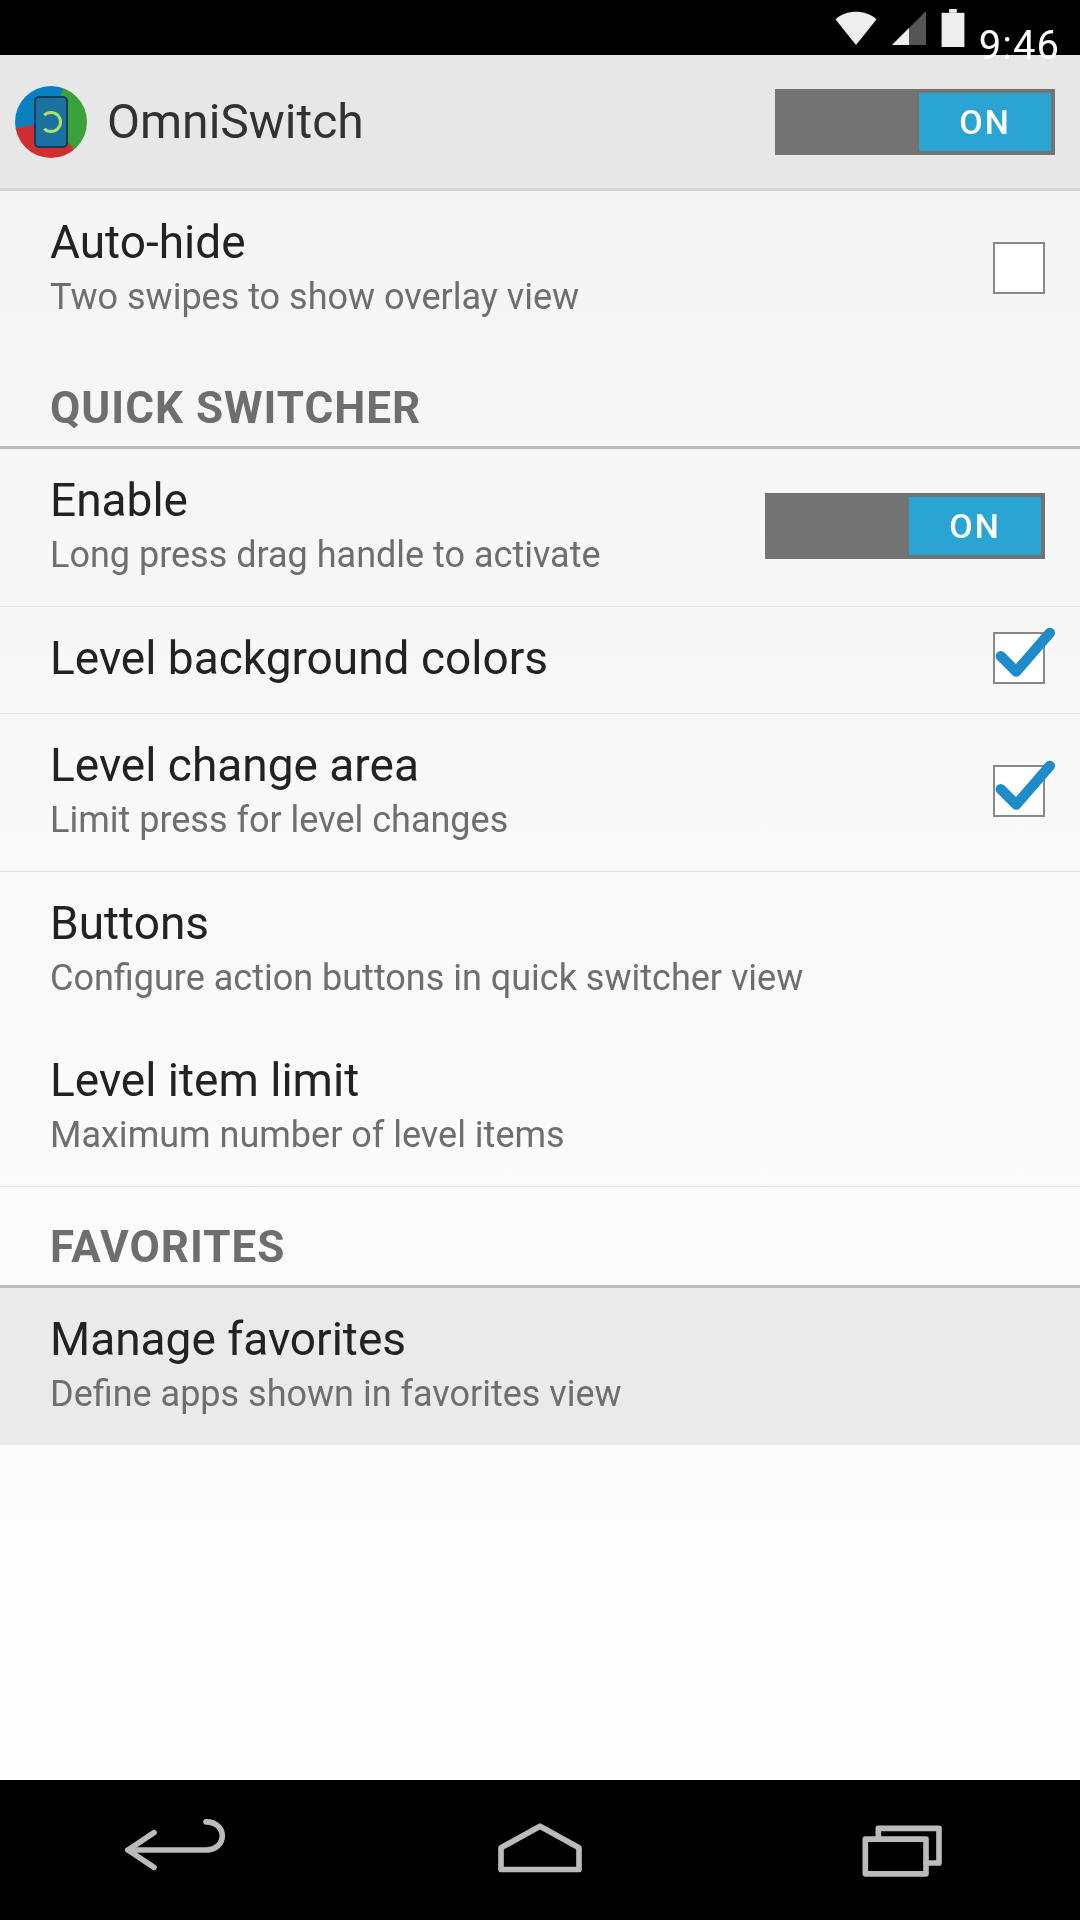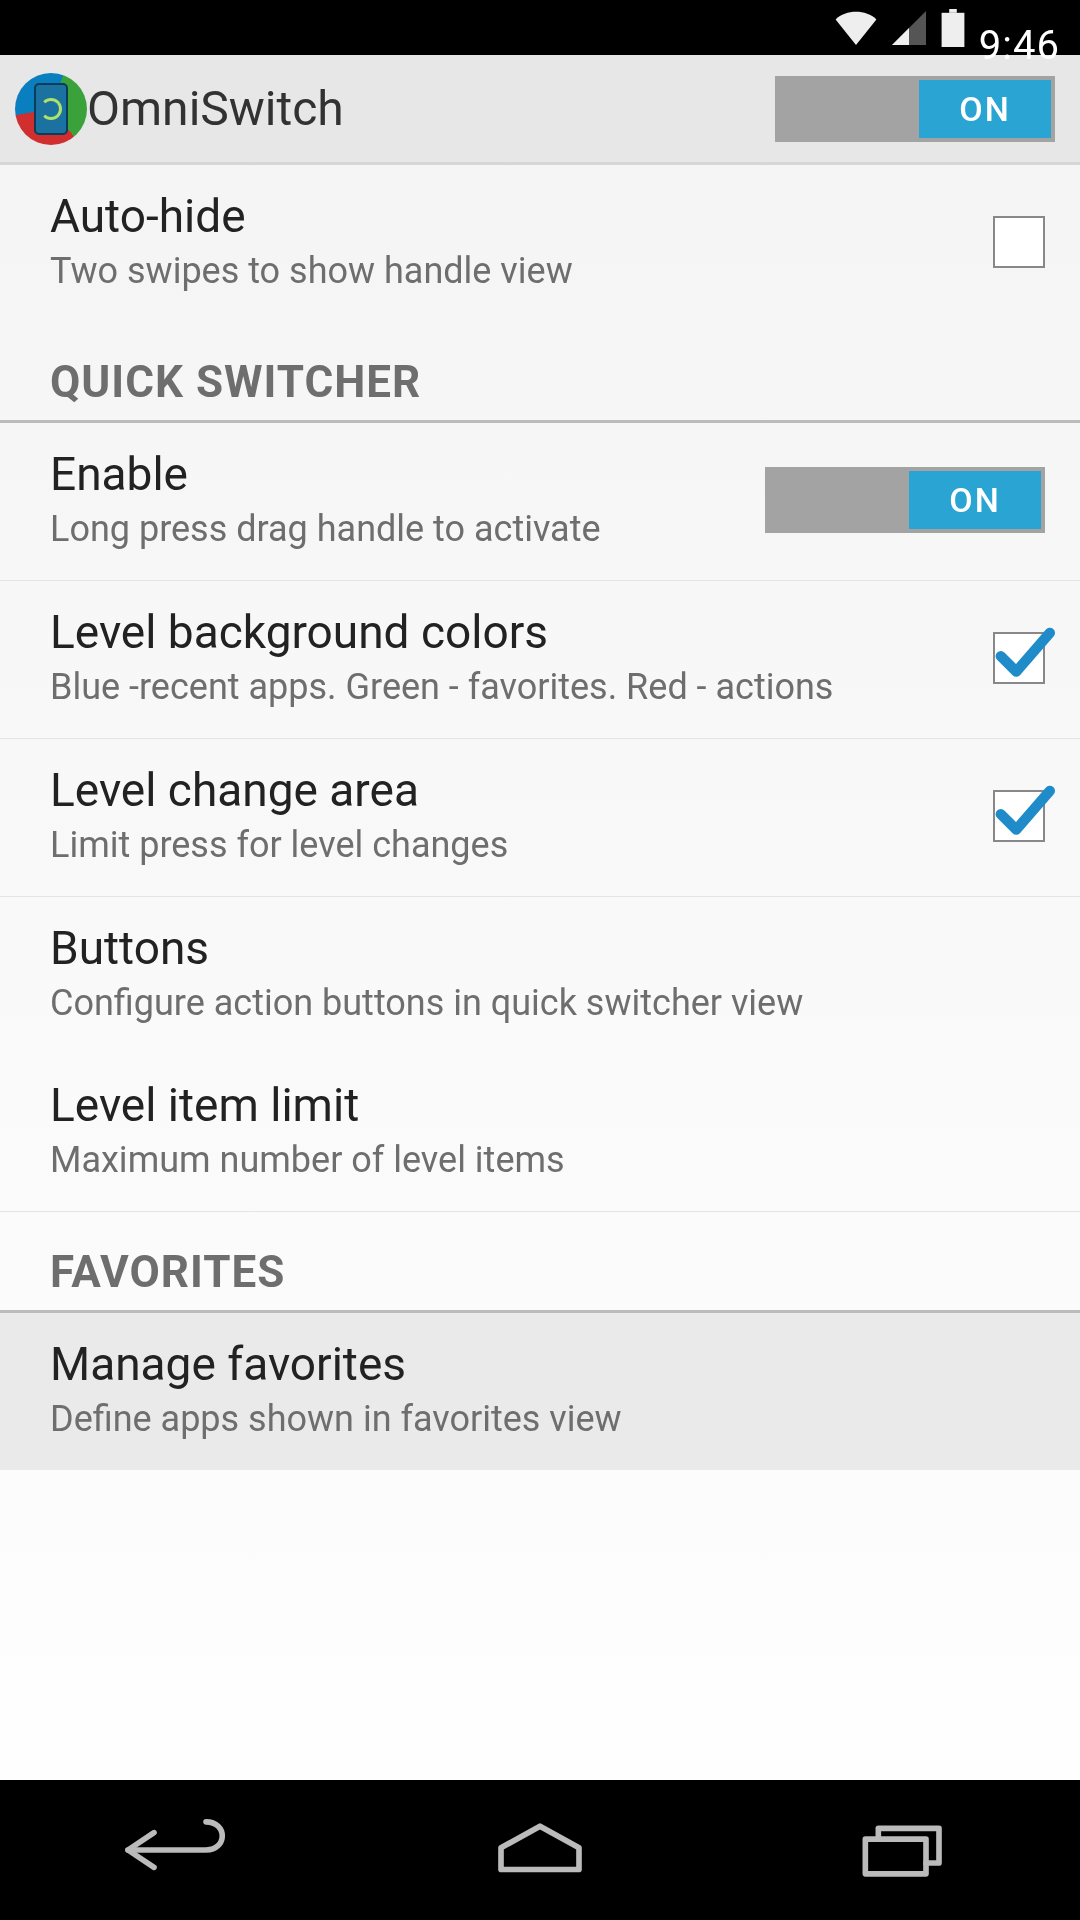--- a/index.html
+++ b/index.html
@@ -10,36 +10,36 @@
   }
   .status-bar .clock { font-size: 40px; font-weight: 400; letter-spacing: 1px; margin-top: 36px; }
   .status-bar svg { display: block; }
   .nav-bar {
     position: absolute; bottom: 0; left: 0; right: 0; height: 140px; background: #000;
     display: flex; justify-content: space-around; align-items: center;
   }
   .nav-bar svg { display: block; }
   .app { background: linear-gradient(#f4f4f4, #fefefe); height: calc(1920px - 55px - 140px); }
   .action-bar {
-    height: 110px; background: #e7e7e7; border-bottom: 3px solid #d6d6d6;
-    display: flex; align-items: center; padding: 0 25px 0 15px; 
+    height: 136px; background: #e7e7e7; border-bottom: 3px solid #d6d6d6;
+    display: flex; align-items: center; padding: 0 25px 0 15px; gap: 20px;
   }
   .action-bar .title { flex: 1; font-size: 48px; color: #323232; font-weight: 400; }
   .icon-circle {
     width: 72px; height: 72px; border-radius: 50%; position: relative; flex: 0 0 auto;
     background: conic-gradient(from 140deg, #d12f2f 0 120deg, #0a7fbf 120deg 240deg, #3ba23b 240deg 360deg);
     display: flex; align-items: center; justify-content: center;
   }
   .icon-phone {
     width: 34px; height: 52px; background: #1b72a0; border-radius: 5px; border: 2px solid #0a3d57;
     display: flex; align-items: center; justify-content: center;
   }
   .icon-refresh { width: 22px; height: 22px; border: 3px solid #aee36a; border-left-color: transparent; border-radius: 50%; }
   
-  .switch { width: 280px; height: 66px; background: #a3a3a3; position: relative; flex: 0 0 auto; }
+  .switch { width: 280px; height: 66px; background: #737373; position: relative; flex: 0 0 auto; }
   .switch .thumb {
     position: absolute; top: 4px; right: 4px; width: 132px; height: 58px; background: #2aa4d3;
     display: flex; align-items: center; justify-content: center; color: #fff; font-size: 34px; font-weight: 500; letter-spacing: 2px;
   }
   
   .list { padding: 0 0 0 0; }
   .row { padding: 24px 35px 28px 50px; display: flex; align-items: center; gap: 30px; border-bottom: 1px solid #e4e4e4; }
   .row:first-child { border-top: none; }
   .row.noborder { border-bottom: none; }
   .row .text { flex: 1; }
@@ -92,41 +92,40 @@
     <div class="switch">
       <div class="thumb">ON</div>
     </div>
   </div>
 
   <div class="list">
 
     <div class="row noborder">
       <div class="text">
         <div class="title">Auto-hide</div>
-        <div class="sub">Two swipes to show handle view</div>
+        <div class="sub">Two swipes to show overlay view</div>
       </div>
       <div class="checkbox"></div>
     </div>
 
     <div class="section-header">QUICK SWITCHER</div>
 
     <div class="row">
       <div class="text">
         <div class="title">Enable</div>
         <div class="sub">Long press drag handle to activate</div>
       </div>
       <div class="switch">
         <div class="thumb">ON</div>
       </div>
     </div>
 
     <div class="row">
       <div class="text">
         <div class="title">Level background colors</div>
-        <div class="sub">Blue -recent apps. Green - favorites. Red - actions</div>
       </div>
       <div class="checkbox checked">
         <svg width="62" height="62" viewBox="0 0 24 24">
             <path fill="none" stroke="#1f8bc9" stroke-width="4" stroke-linecap="round" stroke-linejoin="round" d="M3 14 L9 20 L22 5"></path>
           </svg>
       </div>
     </div>
 
     <div class="row">
       <div class="text">

